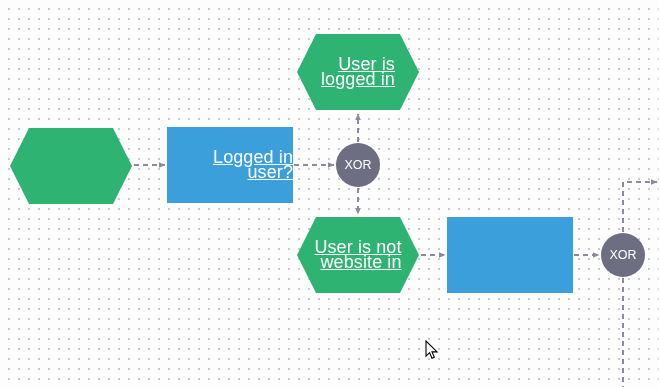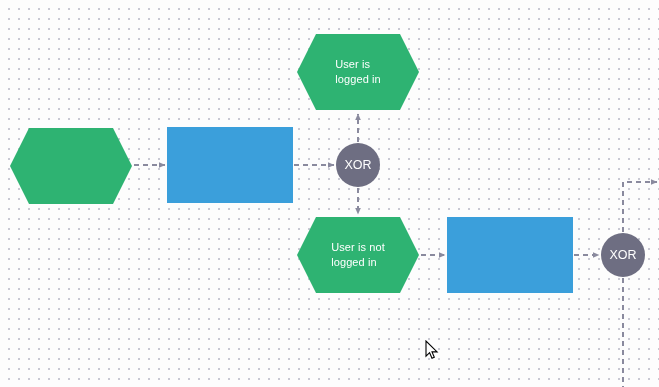--- a/index.html
+++ b/index.html
@@ -23,27 +23,28 @@
     left: 0;
     top: 0;
     width: 659px;
     height: 387px;
   }
   .node-label {
     position: absolute;
     display: flex;
     align-items: center;
     justify-content: center;
-    text-align: left;
+    text-align: right;
     color: #ffffff;
-    font-size: 11px;
+    font-size: 18px;
     line-height: 15px;
     pointer-events: none;
     white-space: pre-line;
     letter-spacing: 0.1px;
+    text-decoration: underline;
   }
   .xor-label {
     position: absolute;
     display: flex;
     align-items: center;
     justify-content: center;
     text-align: center;
     color: #ffffff;
     font-size: 12.5px;
     line-height: 14px;
@@ -95,28 +96,29 @@
     <polygon points="297,255 316,217 400,217 419,255 400,293 316,293" fill="#2eb372"></polygon>
 
     <rect x="447" y="217" width="126" height="76" fill="#3b9fdb"></rect>
 
     <circle cx="358" cy="165" r="22" fill="#6e6e82"></circle>
 
     <circle cx="623" cy="255" r="22" fill="#6e6e82"></circle>
   </svg>
 
 
+  <div class="node-label" style="left:167px; top:127px; width:126px; height:76px;">Logged in user?</div>
 
   <div class="xor-label" style="left:336px; top:143px; width:44px; height:44px;">XOR</div>
 
   <div class="node-label" style="left:297px; top:34px; width:122px; height:76px;">User is
 logged in</div>
 
   <div class="node-label" style="left:297px; top:217px; width:122px; height:76px;">User is not
-logged in</div>
+website in</div>
 
 
   <div class="xor-label" style="left:601px; top:233px; width:44px; height:44px;">XOR</div>
 
   <svg id="cursor" viewBox="0 0 14 20" xmlns="http://www.w3.org/2000/svg" style="left:425px; top:340px;">
     <path d="M1,1 L1,16.2 L4.6,12.7 L7.0,18.3 L9.3,17.3 L7.0,11.9 L12.1,11.9 Z" fill="#ffffff" stroke="#000000" stroke-width="1.1" stroke-linejoin="miter"></path>
   </svg>
 
 </div>
 

